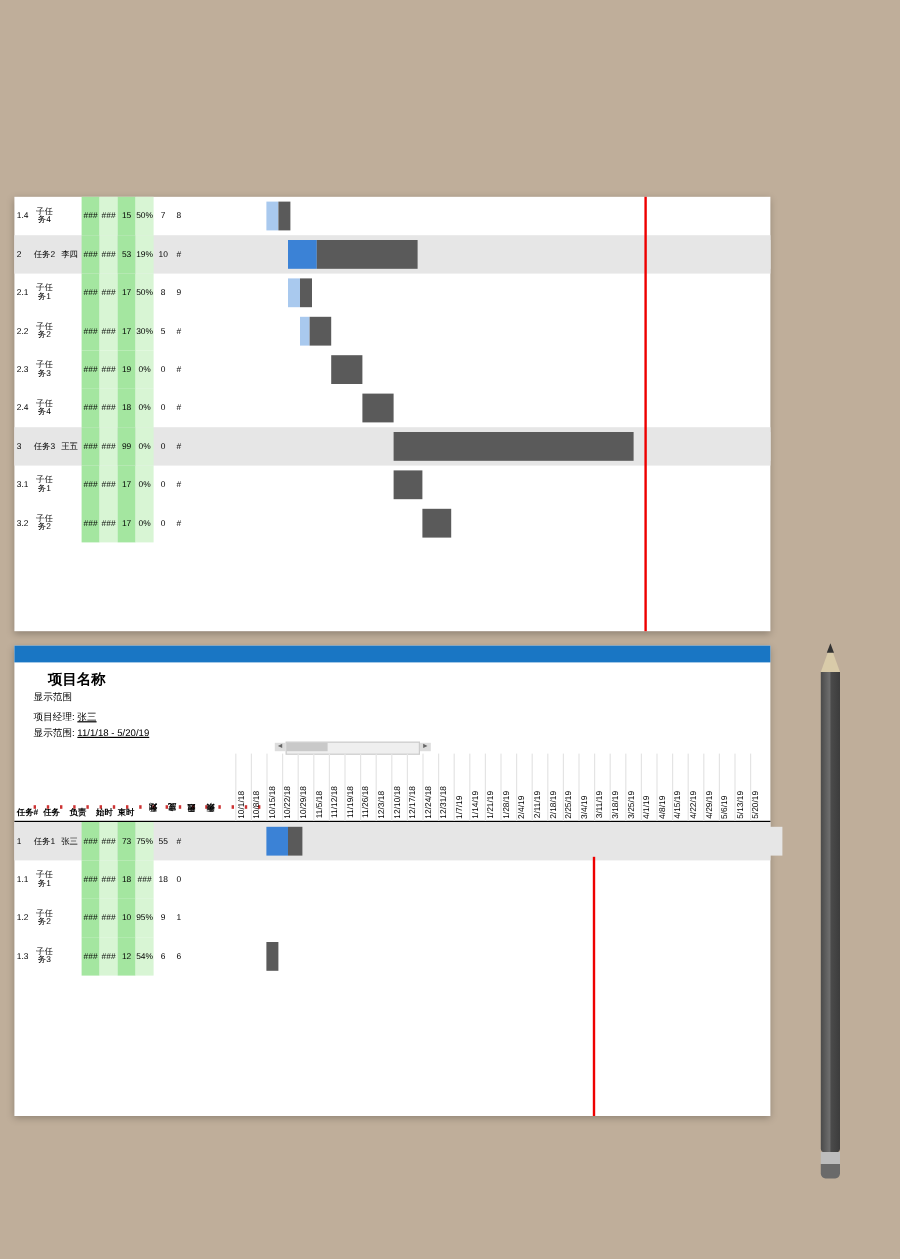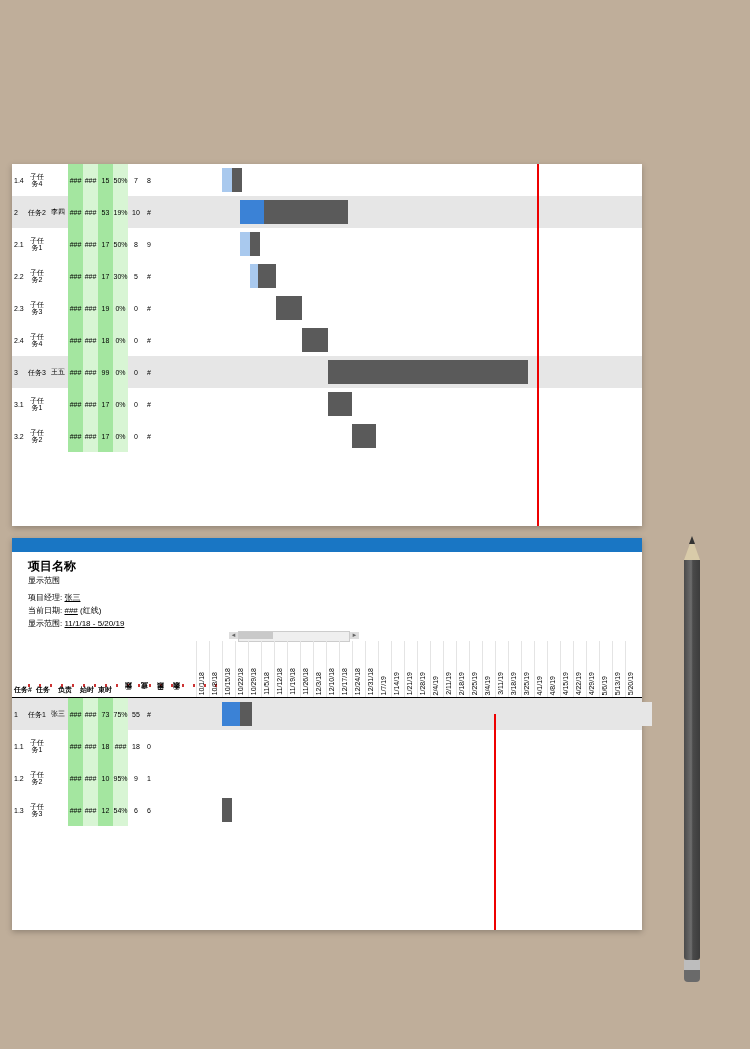--- a/index.html
+++ b/index.html
@@ -31,21 +31,21 @@
   .bar{position:absolute;top:4px;height:24px}
   .bar.dkg{background:#5a5a5a}
   .bar.lg{background:#e6e6e6}
   .bar.bl{background:#3b82d6}
   .bar.lbl{background:#a9c9ee}
 
   .redline{position:absolute;top:0;bottom:0;width:2px;background:#e00}
 
   
   .hdrbar{height:14px;background:#1976c4}
-  .ptitle{margin:6px 0 0 16px;font-size:12px;font-weight:bold}
+  .ptitle{margin:6px 0 0 28px;font-size:12px;font-weight:bold}
   .psub{margin:0 0 6px 16px;font-size:8px}
   .meta{margin:1px 0 2px 16px;font-size:8px}
   .meta u{text-decoration:underline}
   .colhdr{position:relative;height:66px;border-bottom:1px solid #000;margin-top:2px}
   .colhdr .vh{position:absolute;bottom:2px;font-size:7px;writing-mode:vertical-rl;transform:rotate(180deg)}
   .colhdr .hh{position:absolute;bottom:2px;font-size:7px;font-weight:bold}
   .scrollbar{position:absolute;left:226px;top:0;width:110px;height:9px;background:#efefef;border:1px solid #ccc}
   .scrollbar .thumb{position:absolute;left:0;top:0;width:34px;height:7px;background:#c9c9c9}
   .scrollbar .arr{position:absolute;top:0;width:9px;height:7px;background:#ddd;font-size:6px;text-align:center;line-height:7px;color:#666}
   .ticks{position:absolute;left:16px;right:0;bottom:10px;height:3px}
@@ -213,25 +213,20 @@
     <div class="redline" id="redtop" style="left: 525px;"></div>
   </div>
 
   <div class="sheet sheet-bot">
     <div class="hdrbar"></div>
     <div class="ptitle">项目名称</div>
     <div class="psub">显示范围</div>
     <div class="meta">
       <span>项目经理:</span>
       <u>张三</u>
-    </div>
-    <div class="meta">
-      <span>当前日期:</span>
-      <u>###</u>
-      <span>(红线)</span>
     </div>
     <div class="meta">
       <span>显示范围:</span>
       <u>11/1/18 - 5/20/19</u>
     </div>
 
     <div class="colhdr" id="colhdr">
       <div class="scrollbar">
         <div class="arr" style="left:-10px">◄</div>
         <div class="thumb"></div>

